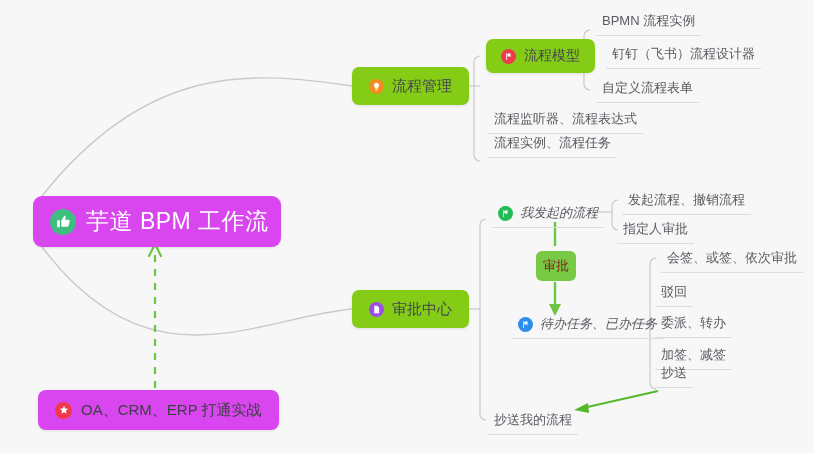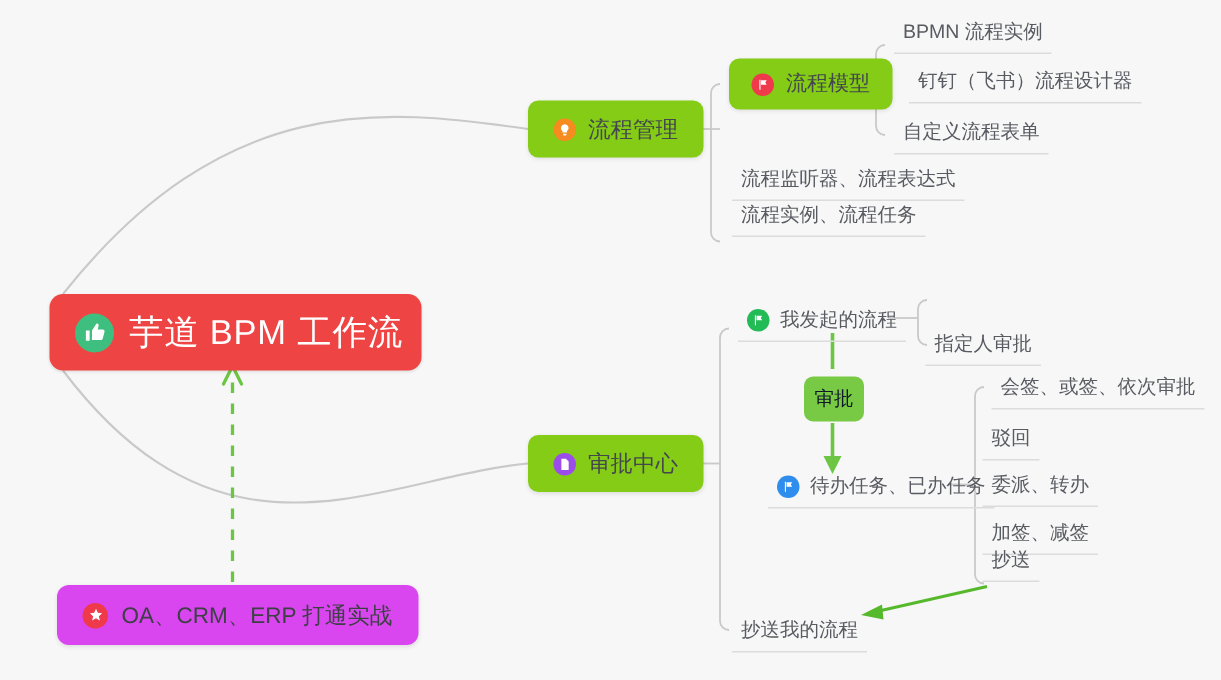--- a/index.html
+++ b/index.html
@@ -23,21 +23,21 @@
     pointer-events: none;
   }
 
   
   .root-node {
     position: absolute;
     left: 33px;
     top: 196px;
     width: 248px;
     height: 51px;
-    background: #ef4444;
+    background: #d946ef;
     border-radius: 9px;
     box-shadow: 0 1px 2px rgba(0,0,0,0.10);
     display: flex;
     align-items: center;
     padding-left: 17px;
     box-sizing: border-box;
   }
   .root-label {
     color: #ffffff;
     font-size: 23px;
@@ -86,28 +86,28 @@
     white-space: nowrap;
     padding: 2px 6px 5px 6px;
     border-bottom: 1px solid #dcdcdc;
     box-sizing: border-box;
   }
   .leaf.with-icon {
     display: flex;
     align-items: center;
     border-bottom: 1px solid #dcdcdc;
   }
-  .leaf .leaf-text { margin-left: 7px; }
+  .leaf .leaf-text { margin-left: 7px; font-style: italic; }
 
   
   .badge-node {
     position: absolute;
     background: #78c943;
     border-radius: 6px;
-    color: #0f172a;
+    color: #7f1d1d;
     font-size: 13px;
     display: flex;
     align-items: center;
     justify-content: center;
     width: 40px;
     height: 30px;
   }
 
   
   .bottom-node {
@@ -217,20 +217,21 @@
 
   <div class="leaf with-icon" style="left:492px; top:202px;">
     <span class="icon-circle icon-sm" style="background:#22bb55;">
       <svg width="9" height="9" viewBox="0 0 24 24" fill="#ffffff">
         <path d="M6 3h2v18H6zM9 4h10l-2.5 4L19 12H9z"></path>
       </svg>
     </span>
     <span class="leaf-text">我发起的流程</span>
   </div>
 
+  <div class="leaf" style="left:622px; top:189px;">发起流程、撤销流程</div>
   <div class="leaf" style="left:617px; top:218px;">指定人审批</div>
 
   <div class="leaf with-icon" style="left:512px; top:313px;align-items:center;">
     <span class="icon-circle icon-sm" style="background:#2e8ded;">
       <svg width="9" height="9" viewBox="0 0 24 24" fill="#ffffff">
         <path d="M6 3h2v18H6zM9 4h10l-2.5 4L19 12H9z"></path>
       </svg>
     </span>
     <span class="leaf-text">待办任务、已办任务</span>
   </div>

